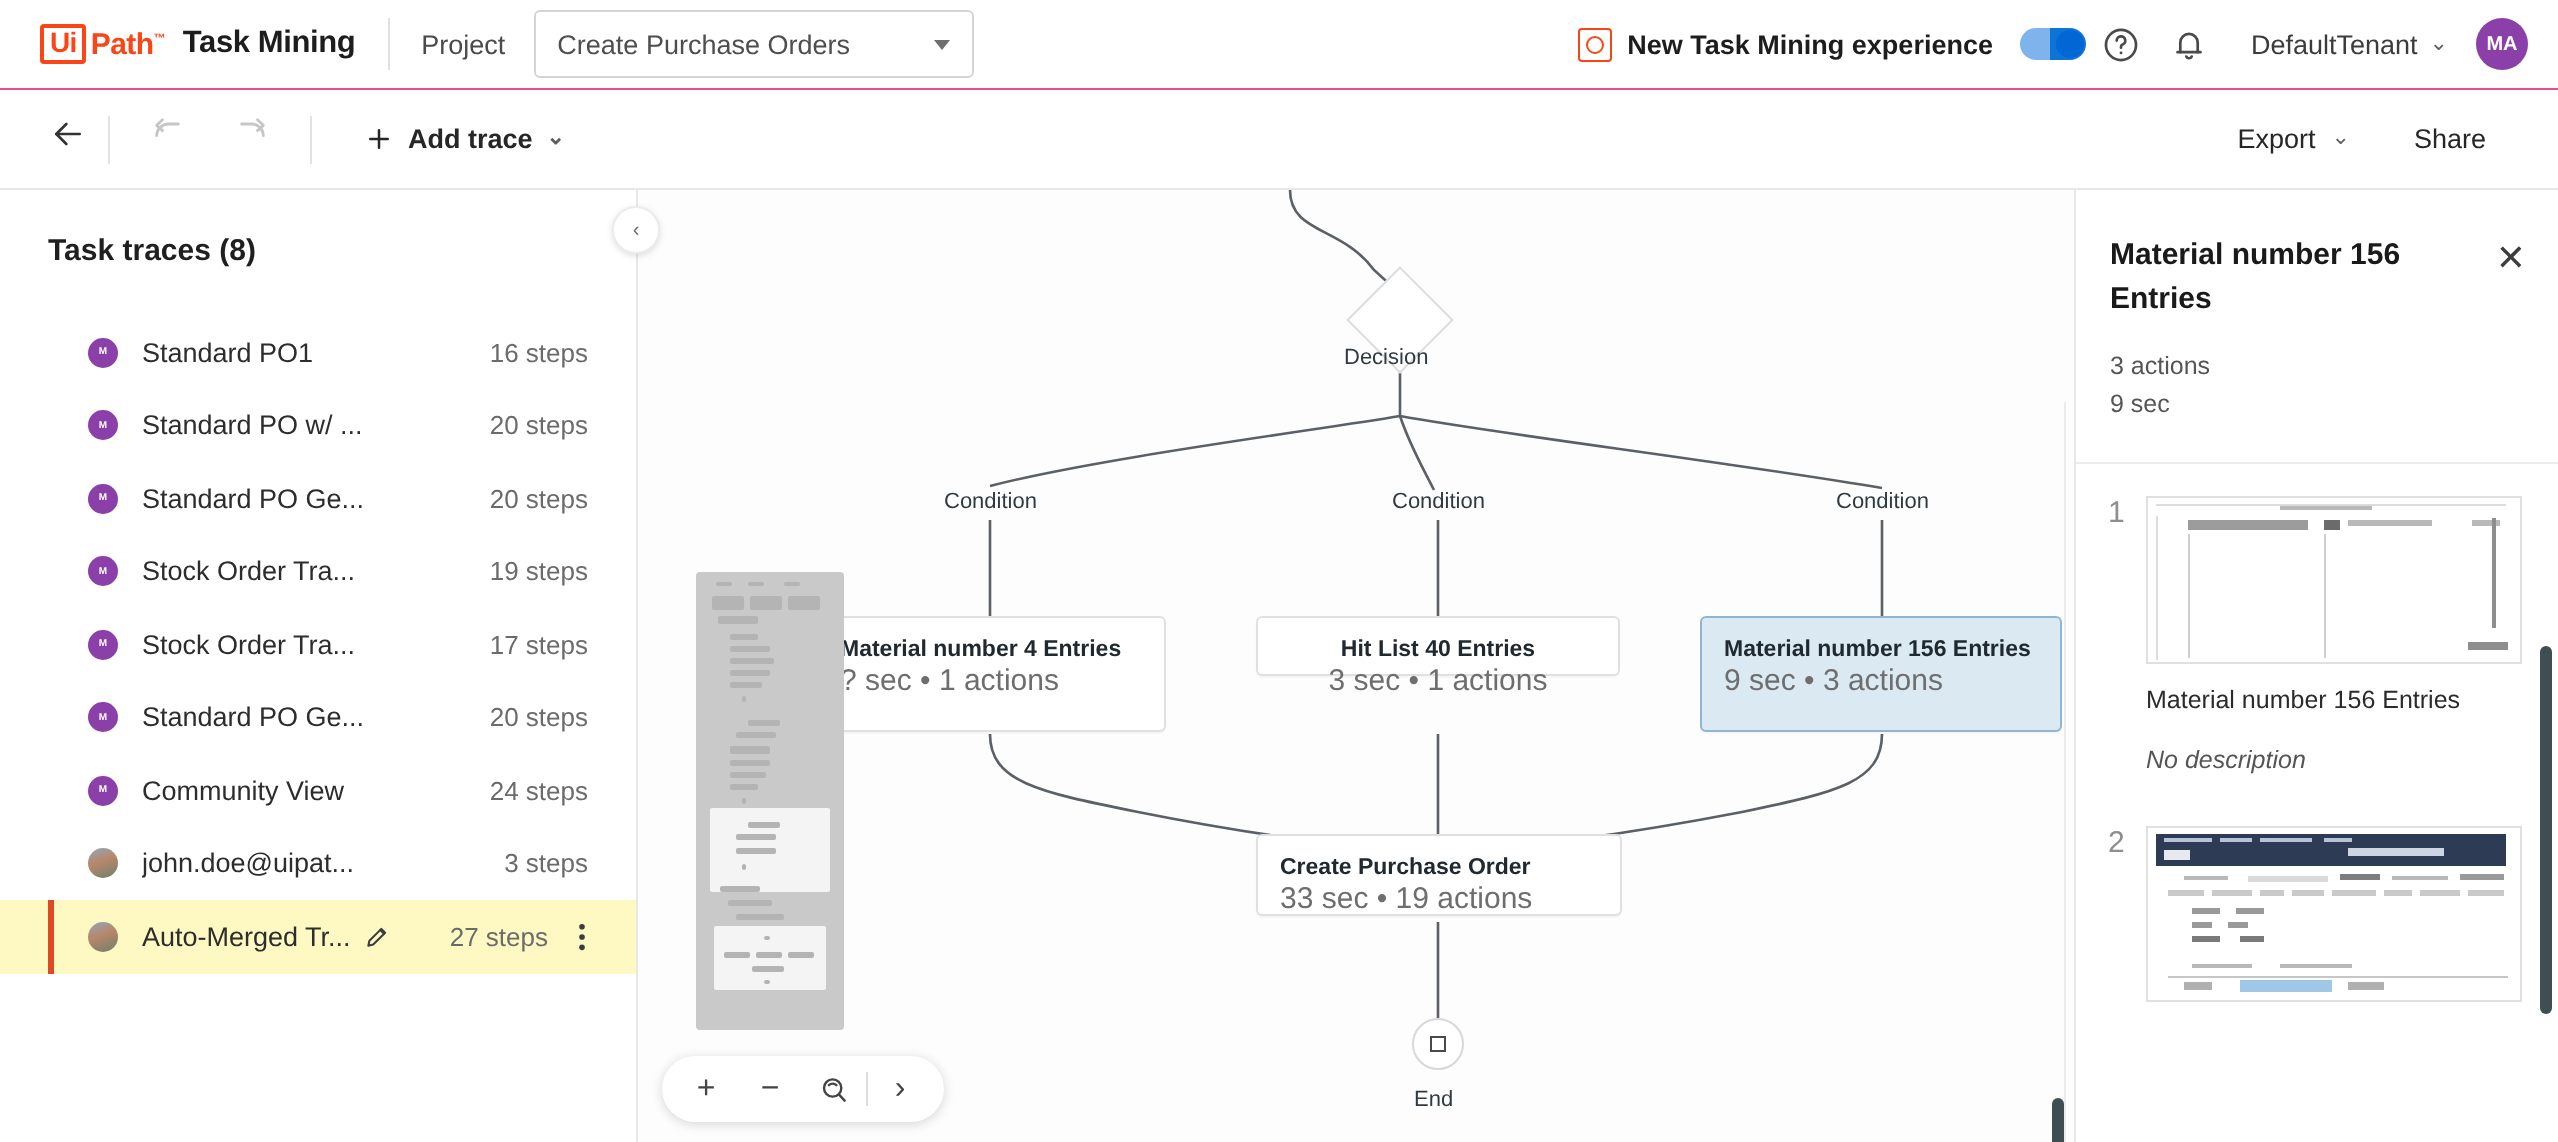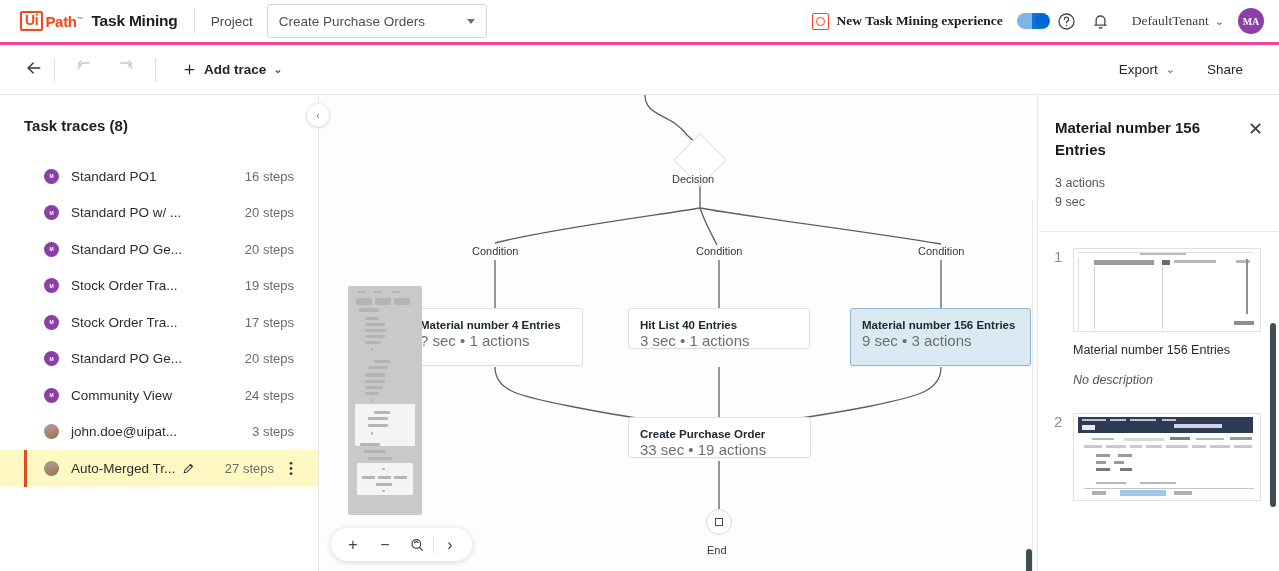--- a/index.html
+++ b/index.html
@@ -8,21 +8,21 @@
     font-family: "Liberation Sans", sans-serif;
     background: #ffffff;
     overflow: hidden;
     color: #273139;
   }
 
   
   .topbar {
     height: 45px; width: 100%;
     display: flex; align-items: center;
-    border-bottom: 3px solid #ec4899;
+    border-bottom: 1px solid #ec4899;
     background: #fff;
     position: relative;
   }
   .brand { display: flex; align-items: center; margin-left: 20px; }
   .ui-logo {
     border: 2px solid #fa4616;
     color: #fa4616;
     font-weight: bold;
     font-size: 14px;
     padding: 0px 3px 1px 3px;
@@ -48,21 +48,21 @@
     display: flex; align-items: center; justify-content: space-between;
     padding: 0 11px; font-size: 13.5px; color: #4e4e4e;
     background: #fff; cursor: pointer;
   }
   .caret { width: 0; height: 0; border-left: 4.5px solid transparent;
            border-right: 4.5px solid transparent; border-top: 5px solid #6e6e6e; }
   .chev-d { font-size: 11px; color: #5e5e5e; line-height: 1; }
 
   .topbar-right {
     margin-left: auto; display: flex; align-items: center;
-    gap: 0; padding-right: 15px; font-family: Liberation Serif, serif;
+    gap: 0; padding-right: 15px;
   }
   .exp-icon {
     width: 17px; height: 17px; border: 1.7px solid #fa4616; border-radius: 2px;
     display: flex; align-items: center; justify-content: center;
     margin-right: 8px;
   }
   .exp-icon::after { content:""; width:7px; height:7px; border:1.6px solid #fa4616; border-radius:50%; }
   .exp-label { font-size: 13.5px; color: #1d1d1d; font-weight: 600; }
   .toggle {
     width: 33px; height: 16px; border-radius: 9px;
@@ -429,21 +429,21 @@
     <div class="lbl" style="left:353px; top:78px;">Decision</div>
 
     <div class="lbl" style="left:153px; top:150px;">Condition</div>
     <div class="lbl" style="left:377px; top:150px;">Condition</div>
     <div class="lbl" style="left:599px; top:150px;">Condition</div>
 
     <div class="node" style="left:89px; top:213px; width:175px; height:58px;">
       <div class="node-title">Material number 4 Entries</div>
       <div class="node-meta">? sec • 1 actions</div>
     </div>
-    <div class="node" style="left:309px; top:213px; width:182px; height:41px;">
+    <div class="node" style="left:309px; top:213px; width:182px; height:30px;text-align:center;">
       <div class="node-title">Hit List 40 Entries</div>
       <div class="node-meta">3 sec • 1 actions</div>
     </div>
     <div class="node sel" style="left:531px; top:213px; width:181px; height:58px;">
       <div class="node-title">Material number 156 Entries</div>
       <div class="node-meta">9 sec • 3 actions</div>
     </div>
     <div class="node" style="left:309px; top:322px; width:183px; height:41px;">
       <div class="node-title">Create Purchase Order</div>
       <div class="node-meta">33 sec • 19 actions</div>

